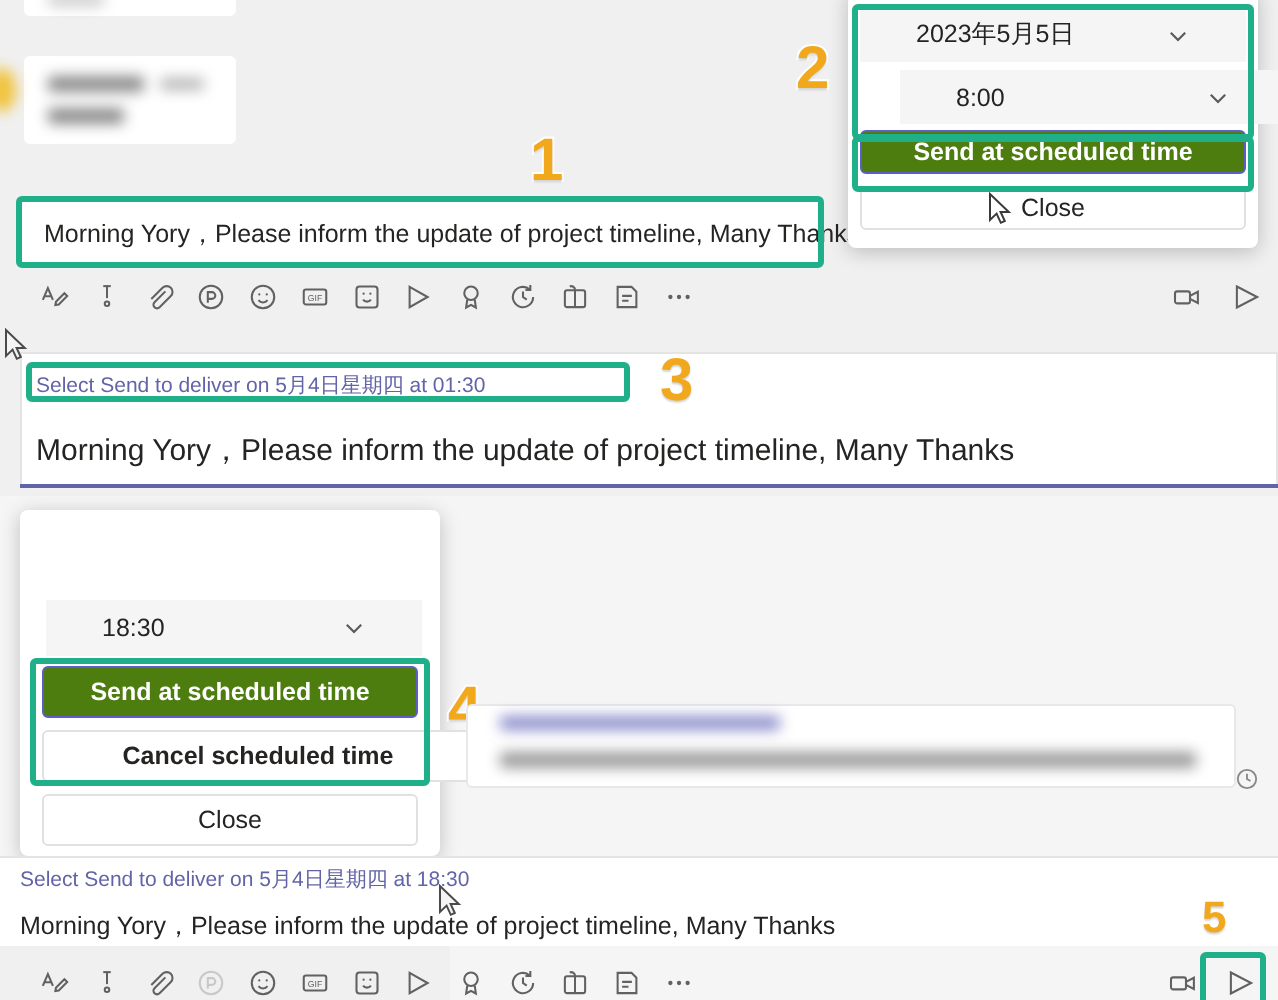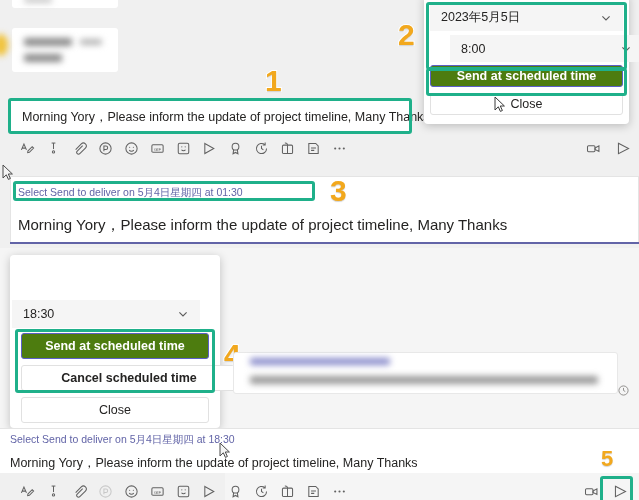--- a/index.html
+++ b/index.html
@@ -22,21 +22,21 @@
     background:#ffffff;
     border-radius:4px;
     box-shadow:0 2px 10px rgba(0,0,0,.22);
   }
   .fld{
     position:absolute;
     background:#f5f5f5;
     border:none;
     display:flex;
     align-items:center;
-    padding:0 11px;
+    padding:0 28px;
     font-size:12.5px;
     color:#252423;
   }
   .fld .chev{ margin-left:auto; color:#5a5a5a; display:flex; }
   .fld.focused{ border-bottom:2px solid #6264a7; background:#f5f5f5; }
 
   .btn{
     position:absolute;
     display:flex; align-items:center; justify-content:center;
     font-size:12.5px; font-weight:bold;
@@ -277,21 +277,21 @@
 
   <svg class="cursor" style="left:2px;top:164px;" viewBox="0 0 12 18">
     <path d="M1 1 L1 14 L4.3 10.8 L6.4 15.4 L8.4 14.5 L6.3 10 L10.4 10 Z" fill="#f4f4f4" stroke="#4a4a4a" stroke-width="1"></path>
   </svg>
 
   <div class="grayband" style="left:0;top:248px;width:639px;height:252px;background:#f0f0f0;"></div>
   <div class="panel" style="left:0;top:248px;width:225px;height:200px;background:#f5f5f5;"></div>
   <div class="panel" style="left:225px;top:248px;width:414px;height:252px;background:#f5f5f5;"></div>
 
   <div class="dlg" style="left:10px;top:255px;width:210px;height:173px;">
-    <div class="fld" style="left:2px;top:45px;width:188px;height:28px;">
+    <div class="fld" style="left:13px;top:45px;width:188px;height:28px;">
       <span>18:30</span>
       <span class="chev">
         <svg width="12" height="12" viewBox="0 0 12 12" fill="none" stroke="currentColor" stroke-width="1.1">
             <path d="M2.4 4.4 L6 8 L9.6 4.4"></path>
           </svg>
       </span>
     </div>
     <div class="btn primary" style="left:11px;top:78px;width:188px;height:26px;">
       <span>Send at scheduled time</span>
     </div>

